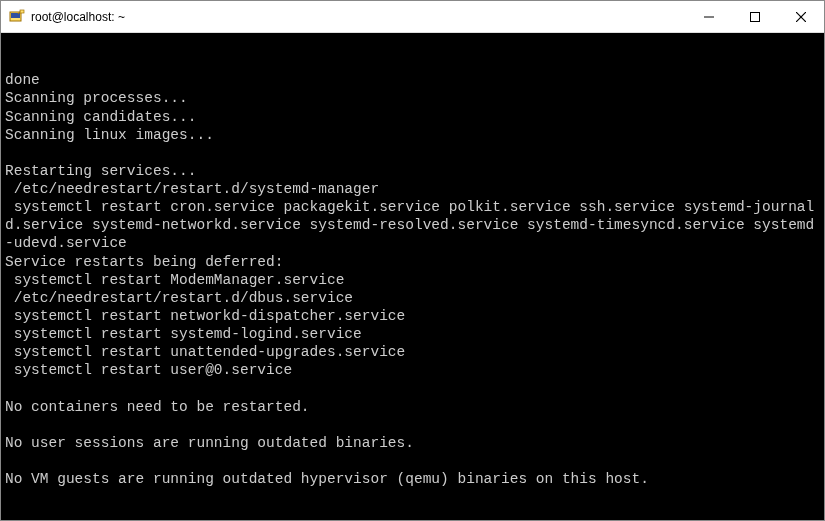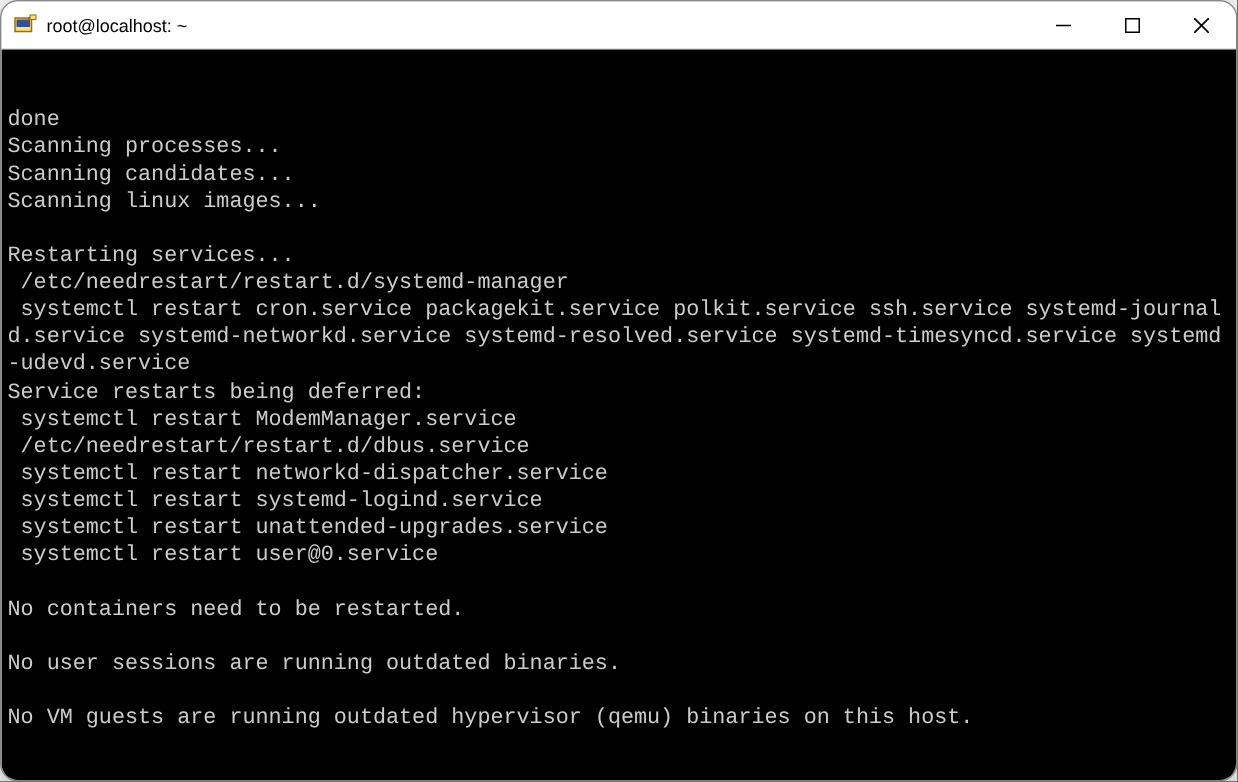--- a/index.html
+++ b/index.html
@@ -13,21 +13,21 @@
       display: flex;
       justify-content: center;
       align-items: flex-start;
       padding: 0;
     }
     .window {
       width: 825px;
       height: 521px;
       background: #fff;
       border: 1px solid #888;
-      border-radius: 12px;
+      border-radius: 0;
       overflow: hidden;
       box-shadow: 0 4px 12px rgba(0,0,0,0.2);
       display: flex;
       flex-direction: column;
     }
     .titlebar {
       height: 32px;
       background: #fff;
       display: flex;
       align-items: center;

